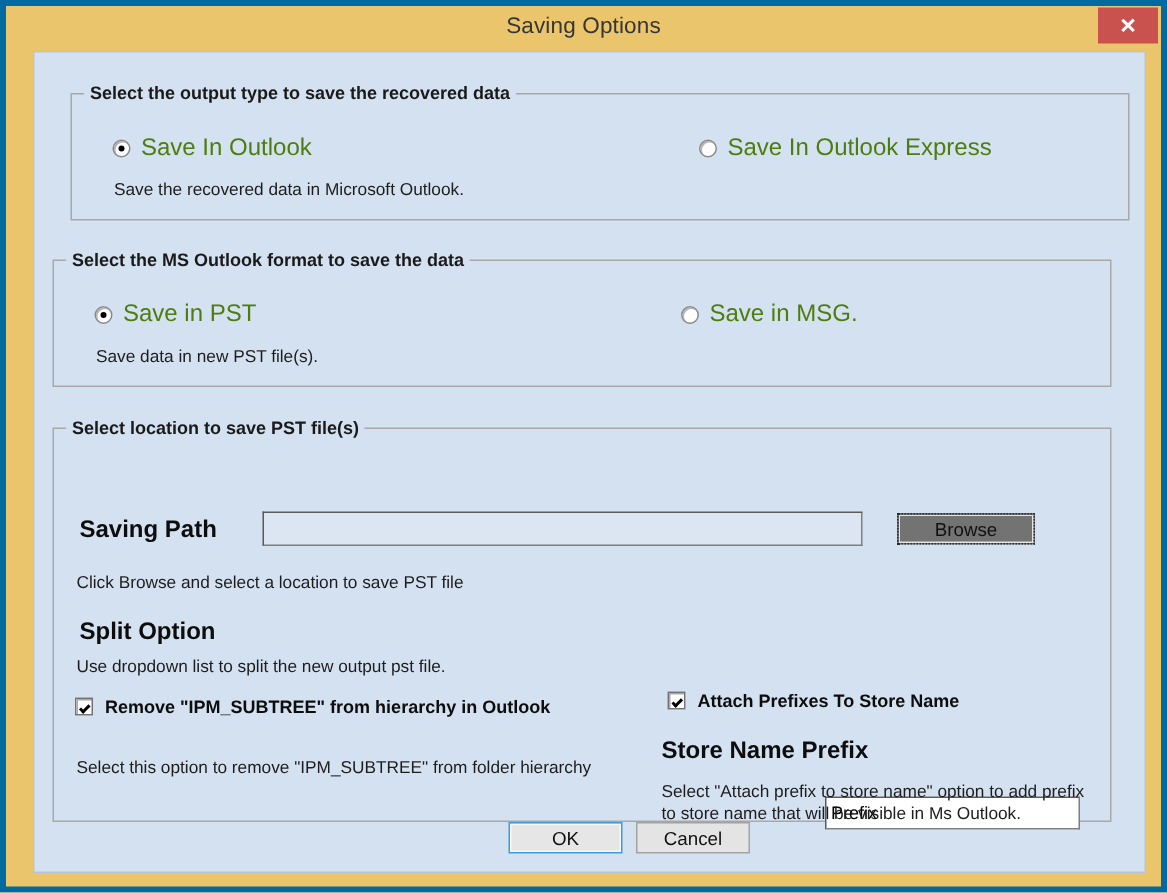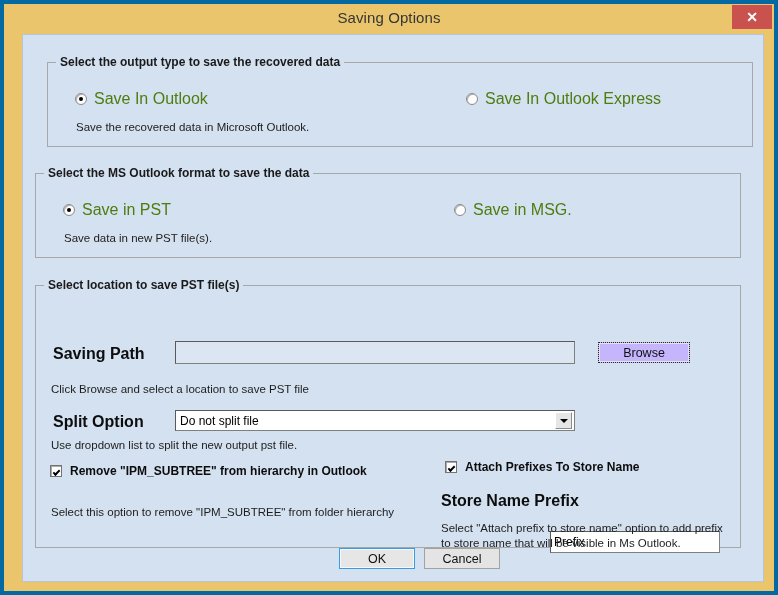--- a/index.html
+++ b/index.html
@@ -226,21 +226,21 @@
     border-bottom-color: #848484;
     font-family: "Liberation Sans", sans-serif;
     font-size: 12.5px;
     color: #111111;
     text-align: center;
     cursor: pointer;
     padding: 0;
   }
   #browse-button {
     border: 1px dotted #2b2b2b;
-    background: #c4b5fd;
+    background: #737373;
     box-shadow: inset 0 0 0 1px #e4e4e4;
   }
   #ok-button {
     background: #e6e6e6;
     border: 1px solid #3c9ade;
     box-shadow: inset 0 0 0 1px #f4f9fd;
   }
   #cancel-button {
     background: #e4e4e4;
     border: 1px solid #a2a2a2;
@@ -338,24 +338,20 @@
     <div class="groupbox" id="group-location">
       <div class="groupbox-legend">Select location to save PST file(s)</div>
     </div>
 
     <div class="field-label" style="left:30px; top:310px;">Saving Path</div>
     <input class="textbox" id="saving-path-input" style="left: 152px; top: 306px; width: 400px; height: 23px;" value="">
     <button class="btn" id="browse-button" style="left:575px; top:307px; width:92px; height:21px;">Browse</button>
     <div class="hint" style="left:28px; top:347px;">Click Browse and select a location to save PST file</div>
 
     <div class="field-label" style="left:30px; top:378px;">Split Option</div>
-    <div id="split-combo">
-      <span id="split-combo-value">Do not split file</span>
-      <span id="split-combo-arrow"></span>
-    </div>
     <div class="hint" style="left:28px; top:403px;">Use dropdown list to split the new output pst file.</div>
 
     <div class="check-row" style="left:27px; top:429px;">
       <span class="check-mark checked"></span>
       <span class="check-label">Remove "IPM_SUBTREE" from hierarchy in Outlook</span>
     </div>
     <div class="hint" style="left:28px; top:470px; width:370px;">Select this option to remove "IPM_SUBTREE" from folder hierarchy</div>
 
     <div class="check-row" style="left:422px; top:425px;">
       <span class="check-mark checked"></span>

